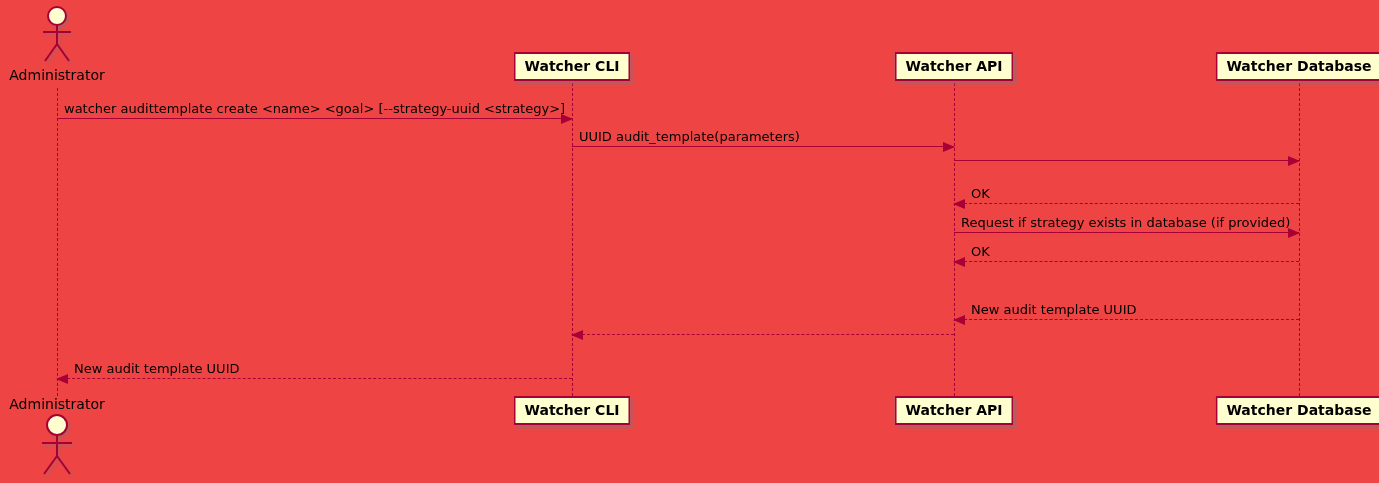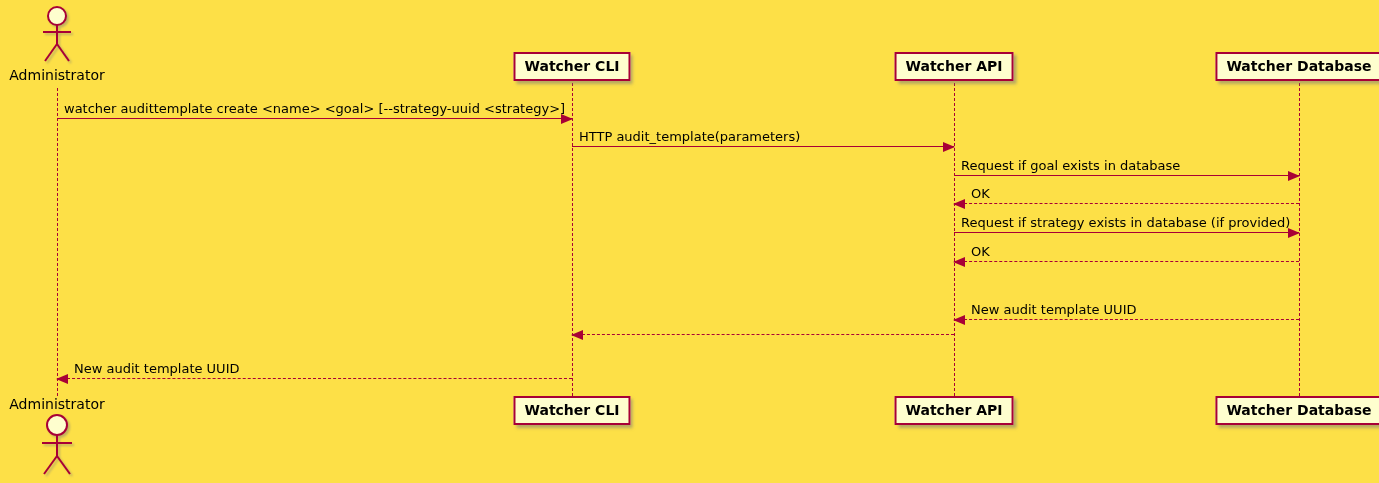--- a/index.html
+++ b/index.html
@@ -1,20 +1,20 @@
 <!DOCTYPE html>
 <html><head>
 <meta charset="utf-8">
 <style>
   html, body { margin: 0; padding: 0; background: #ffffff; }
   .diagram {
     position: relative;
     width: 1379px;
     height: 483px;
-    background: #fde047;
+    background: #ef4444;
     font-family: "DejaVu Sans", "Liberation Sans", sans-serif;
     color: #000000;
     overflow: hidden;
   }
   .lifeline {
     position: absolute;
     width: 0;
     border-left: 1px dashed #A80036;
   }
   .pbox {
@@ -98,28 +98,27 @@
   <div class="pbox" style="left:1299px; top:52px;">Watcher Database</div>
 
   <div class="msg call" style="left:57px; top:101px; width:515px;">
     <div class="msg-text">watcher audittemplate create &lt;name&gt; &lt;goal&gt; [--strategy-uuid &lt;strategy&gt;]</div>
     <div class="msg-line">
         <span class="arrowhead right"></span>
       </div>
   </div>
 
   <div class="msg call" style="left:572px; top:129px; width:382px;">
-    <div class="msg-text">HTTP audit_template(parameters)</div>
+    <div class="msg-text">UUID audit_template(parameters)</div>
     <div class="msg-line">
         <span class="arrowhead right"></span>
       </div>
   </div>
 
   <div class="msg call" style="left:954px; top:158px; width:345px;">
-    <div class="msg-text">Request if goal exists in database</div>
     <div class="msg-line">
         <span class="arrowhead right"></span>
       </div>
   </div>
 
   <div class="msg ret" style="left:954px; top:186px; width:345px;">
     <div class="msg-text">OK</div>
     <div class="msg-line">
         <span class="arrowhead left"></span>
       </div>

